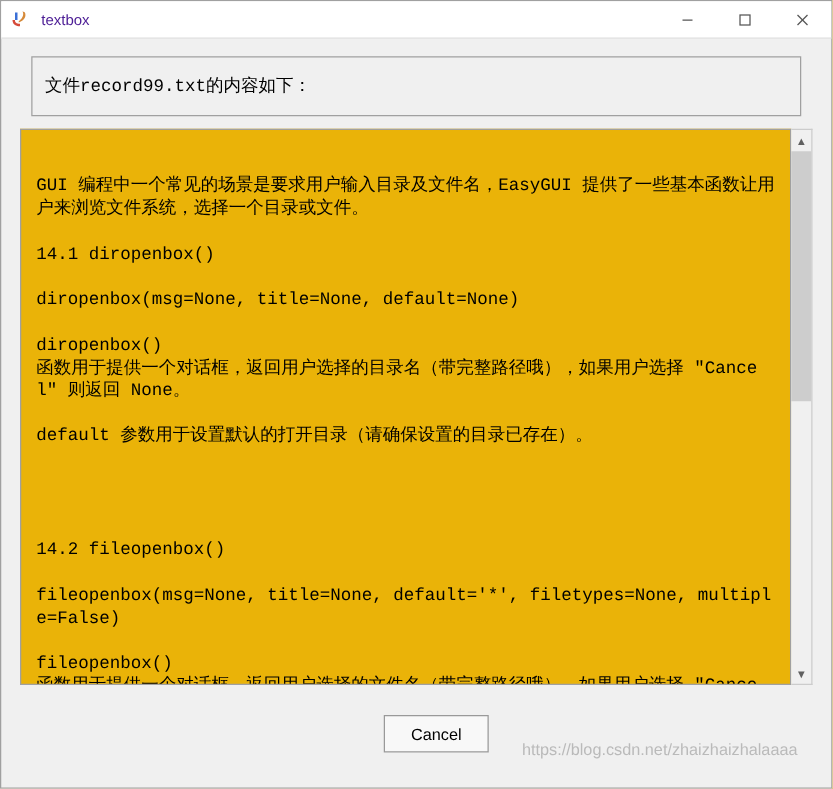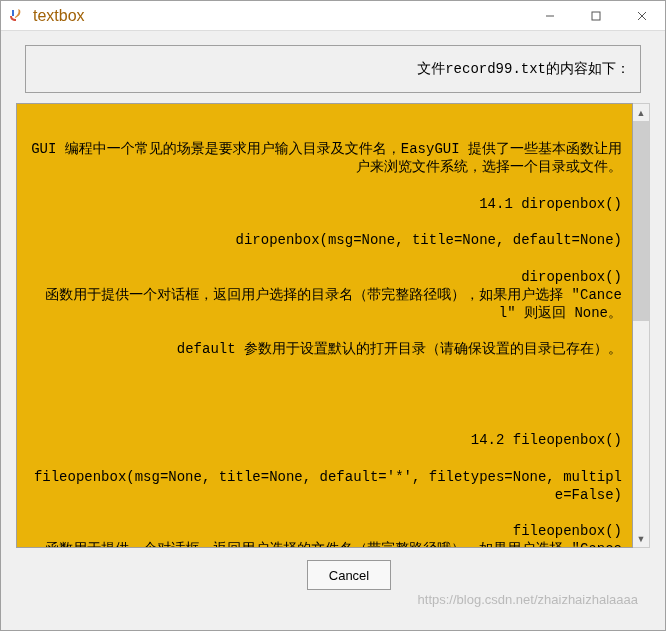--- a/index.html
+++ b/index.html
@@ -27,22 +27,22 @@
       border-bottom: 1px solid #ddd;
     }
     .titlebar-icon {
       width: 16px;
       height: 16px;
       margin: 0 8px 0 8px;
       display: inline-block;
     }
     .titlebar-title {
       flex: 1;
-      font-size: 16px;
-      color: #a16207;
+      font-size: 12px;
+      color: #4c1d95;
     }
     .titlebar-controls {
       display: flex;
       height: 100%;
     }
     .titlebar-btn {
       width: 46px;
       height: 100%;
       display: flex;
       align-items: center;
@@ -50,21 +50,20 @@
       color: #666;
       font-size: 11px;
     }
     .titlebar-btn svg { stroke: #555; }
     .content {
       flex: 1;
       display: flex;
       flex-direction: column;
       align-items: center;
       padding: 0;
-      text-align: right;
     }
     .msg-box {
       width: 616px;
       margin-top: 14px;
       border: 1px solid #a0a0a0;
       background: #f0f0f0;
       padding: 14px 10px;
       font-size: 14px;
       font-family: SimSun, "Courier New", monospace;
       color: #000;
@@ -107,21 +106,21 @@
     .scroll-arrow.bot { position: absolute; bottom: 0; left: 0; right: 0; }
     .scroll-thumb {
       position: absolute;
       top: 17px;
       left: 0;
       right: 0;
       height: 200px;
       background: #cdcdcd;
     }
     .buttons {
-      margin-top: 12px;
+      margin-top: 24px;
       display: flex;
       gap: 24px;
       padding-left: 32px;
     }
     .btn {
       min-width: 84px;
       height: 30px;
       background: #f8f8f8;
       border: 1px solid #999;
       font-size: 13px;

